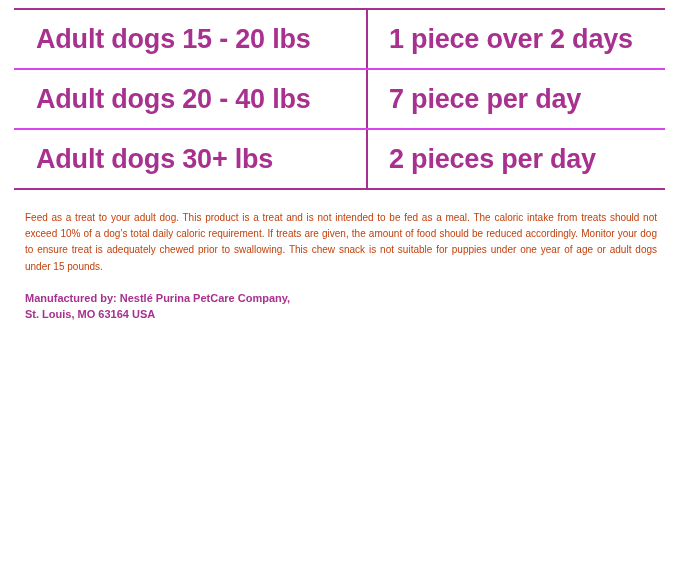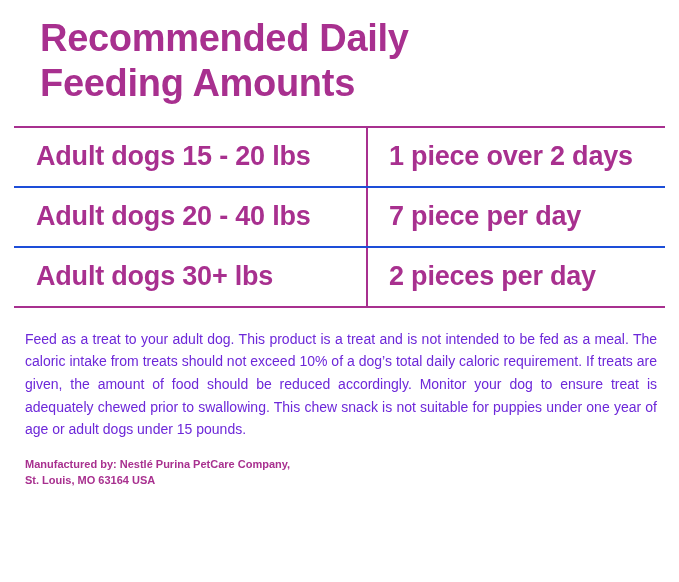--- a/index.html
+++ b/index.html
@@ -38,21 +38,21 @@
     margin: 8px 14px 0 14px;
     border-top: 2px solid #a8308f;
     border-bottom: 2px solid #a8308f;
   }
   .row {
     display: flex;
     align-items: stretch;
     height: 58px;
   }
   .row + .row {
-    border-top: 2px solid #1d4ed8;
+    border-top: 2px solid #d946ef;
     justify-content: space-between;
   }
   .cell {
     display: flex;
     align-items: center;
     font-size: 27px;
     font-weight: bold;
     color: #a8308f;
     letter-spacing: -0.2px;
   }
@@ -63,45 +63,41 @@
     border-right: 2px solid #a8308f;
   }
   .cell-right {
     flex: 1;
     padding-left: 21px;
     box-sizing: border-box;
   }
   
   .body-text {
     margin: 20px 22px 0 25px;
-    color: #6d28d9;
-    font-size: 14px;
+    color: #c2410c;
+    font-size: 10px;
     line-height: 1.62;
     text-align: justify;
     font-weight: normal;
   }
   
   .footer {
     margin: 16px 22px 0 25px;
     color: #a8308f;
     font-size: 11px;
     line-height: 1.45;
     font-weight: bold;
     white-space: pre-line;
   }
 </style>
 </head>
 <body>
 
 <div class="page">
 
-  <div class="title-block">
-    <h1 class="title">Recommended Daily
-Feeding Amounts</h1>
-  </div>
 
   <div class="table">
 
     <div class="row">
       <div class="cell cell-left">Adult dogs 15 - 20 lbs</div>
       <div class="cell cell-right">1 piece over 2 days</div>
     </div>
 
     <div class="row">
       <div class="cell cell-left">Adult dogs 20 - 40 lbs</div>

